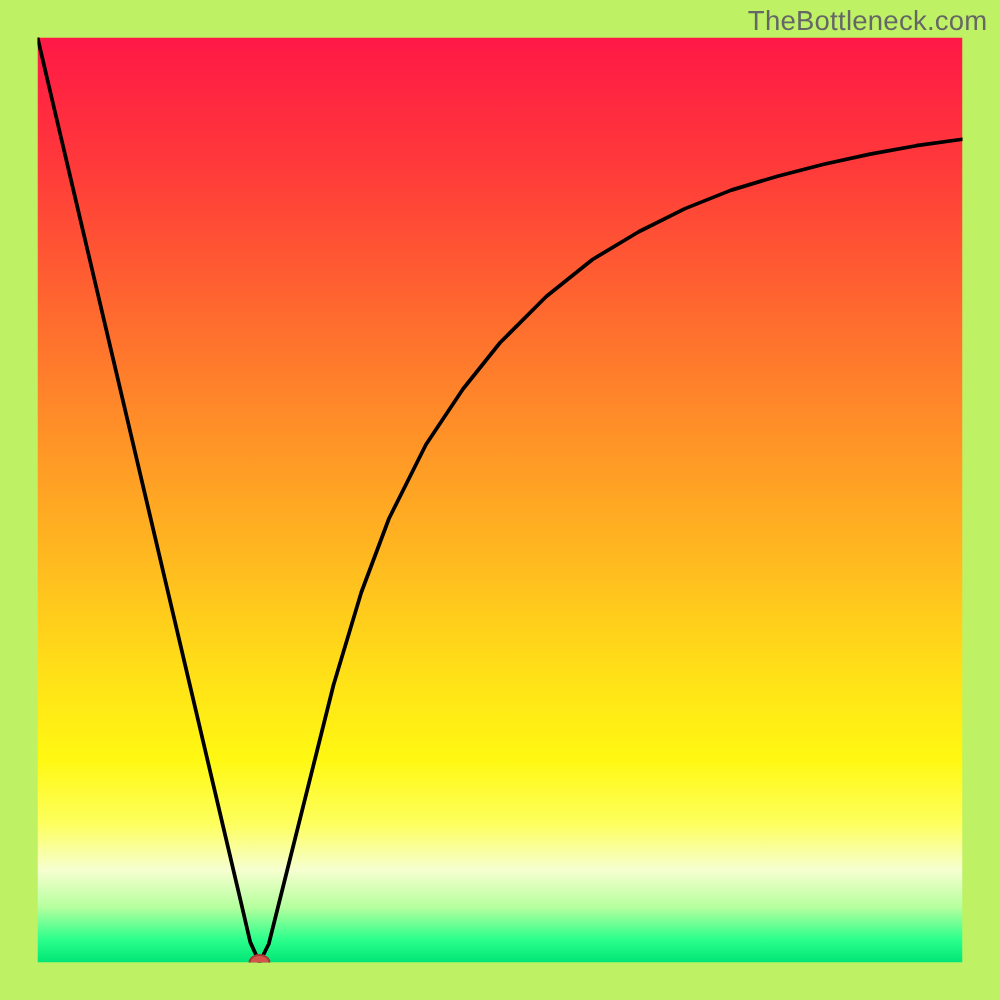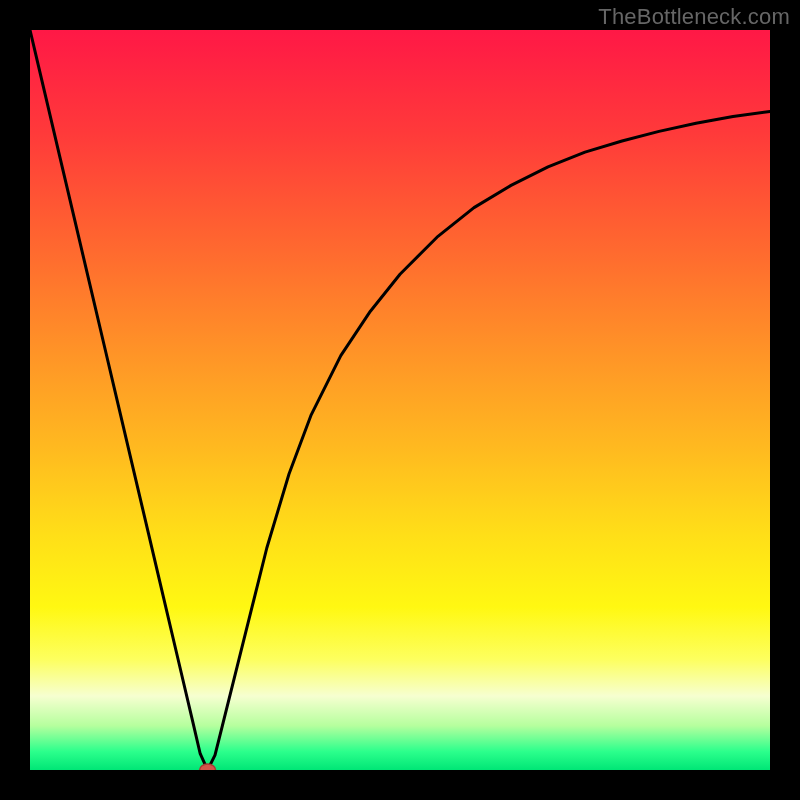--- a/index.html
+++ b/index.html
@@ -8,21 +8,21 @@
     width: 800px;
     height: 800px;
     overflow: hidden;
     background: #ffffff;
     font-family: Arial, Helvetica, sans-serif;
   }
   .frame {
     position: relative;
     width: 800px;
     height: 800px;
-    background: #000000;
+    background: #bef264;
   }
   .attribution {
     position: absolute;
     top: 4px;
     right: 10px;
     color: #666666;
     font-size: 22px;
     letter-spacing: 0.2px;
     z-index: 10;
   }

